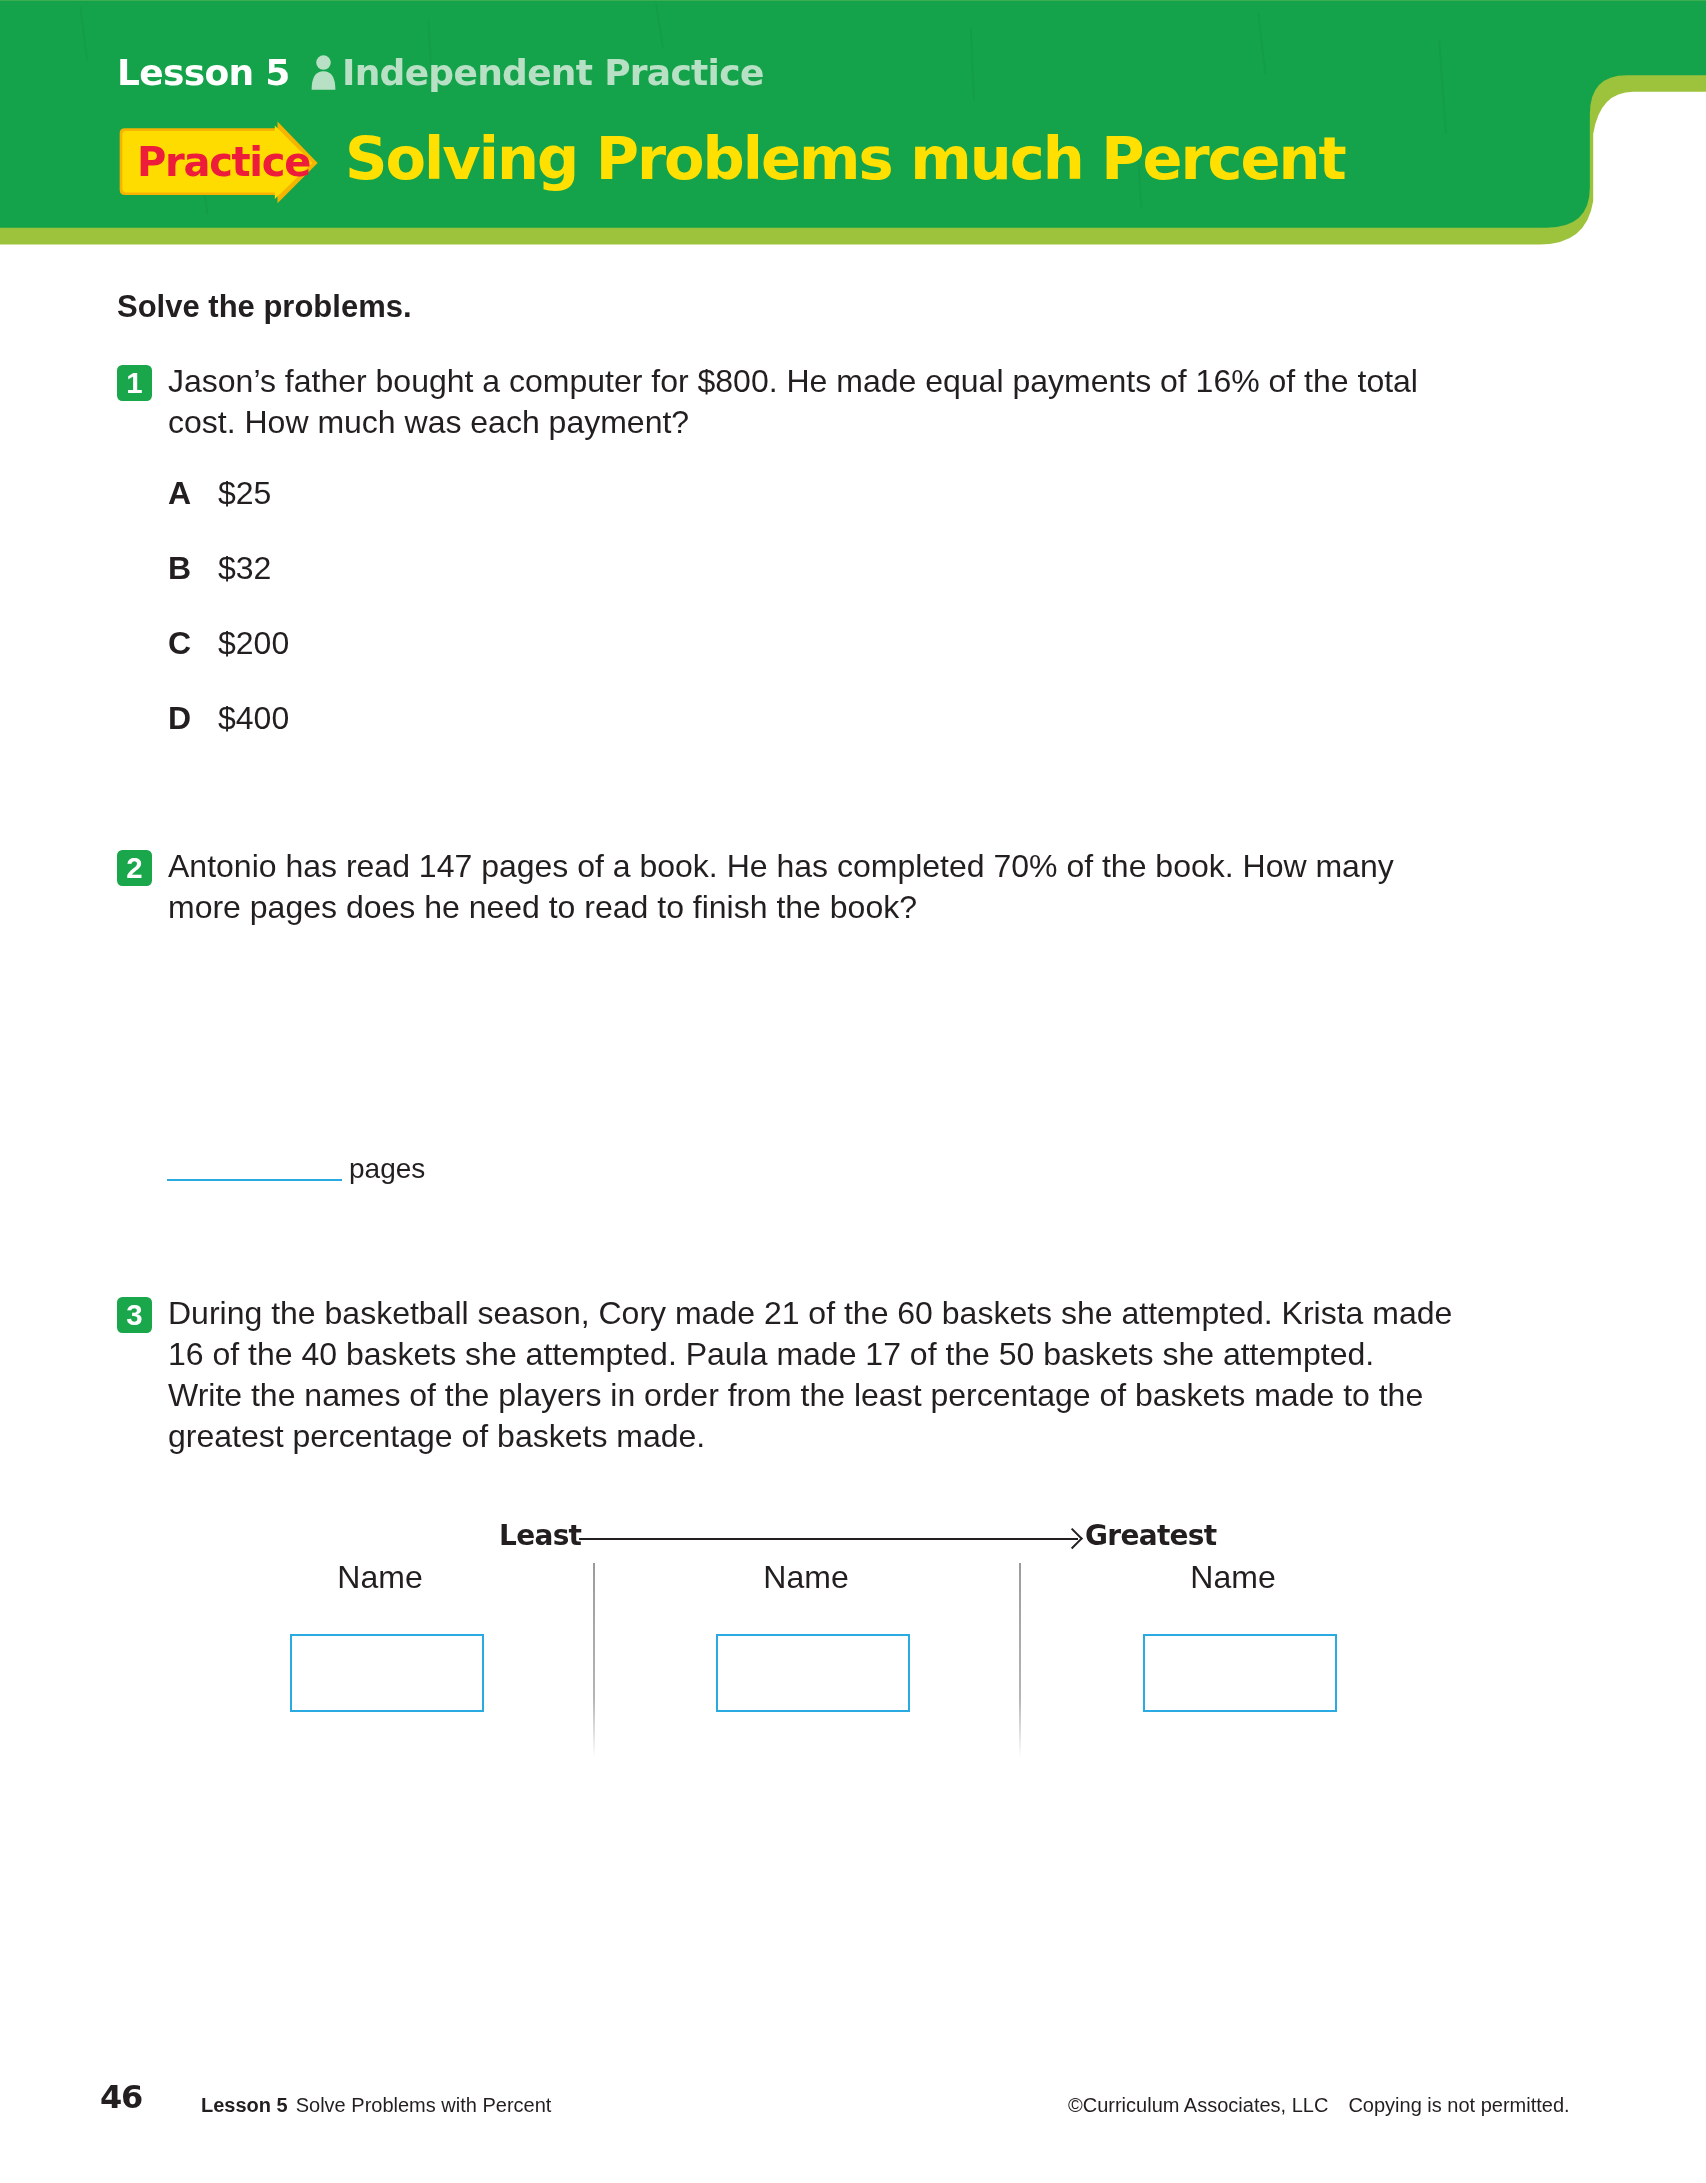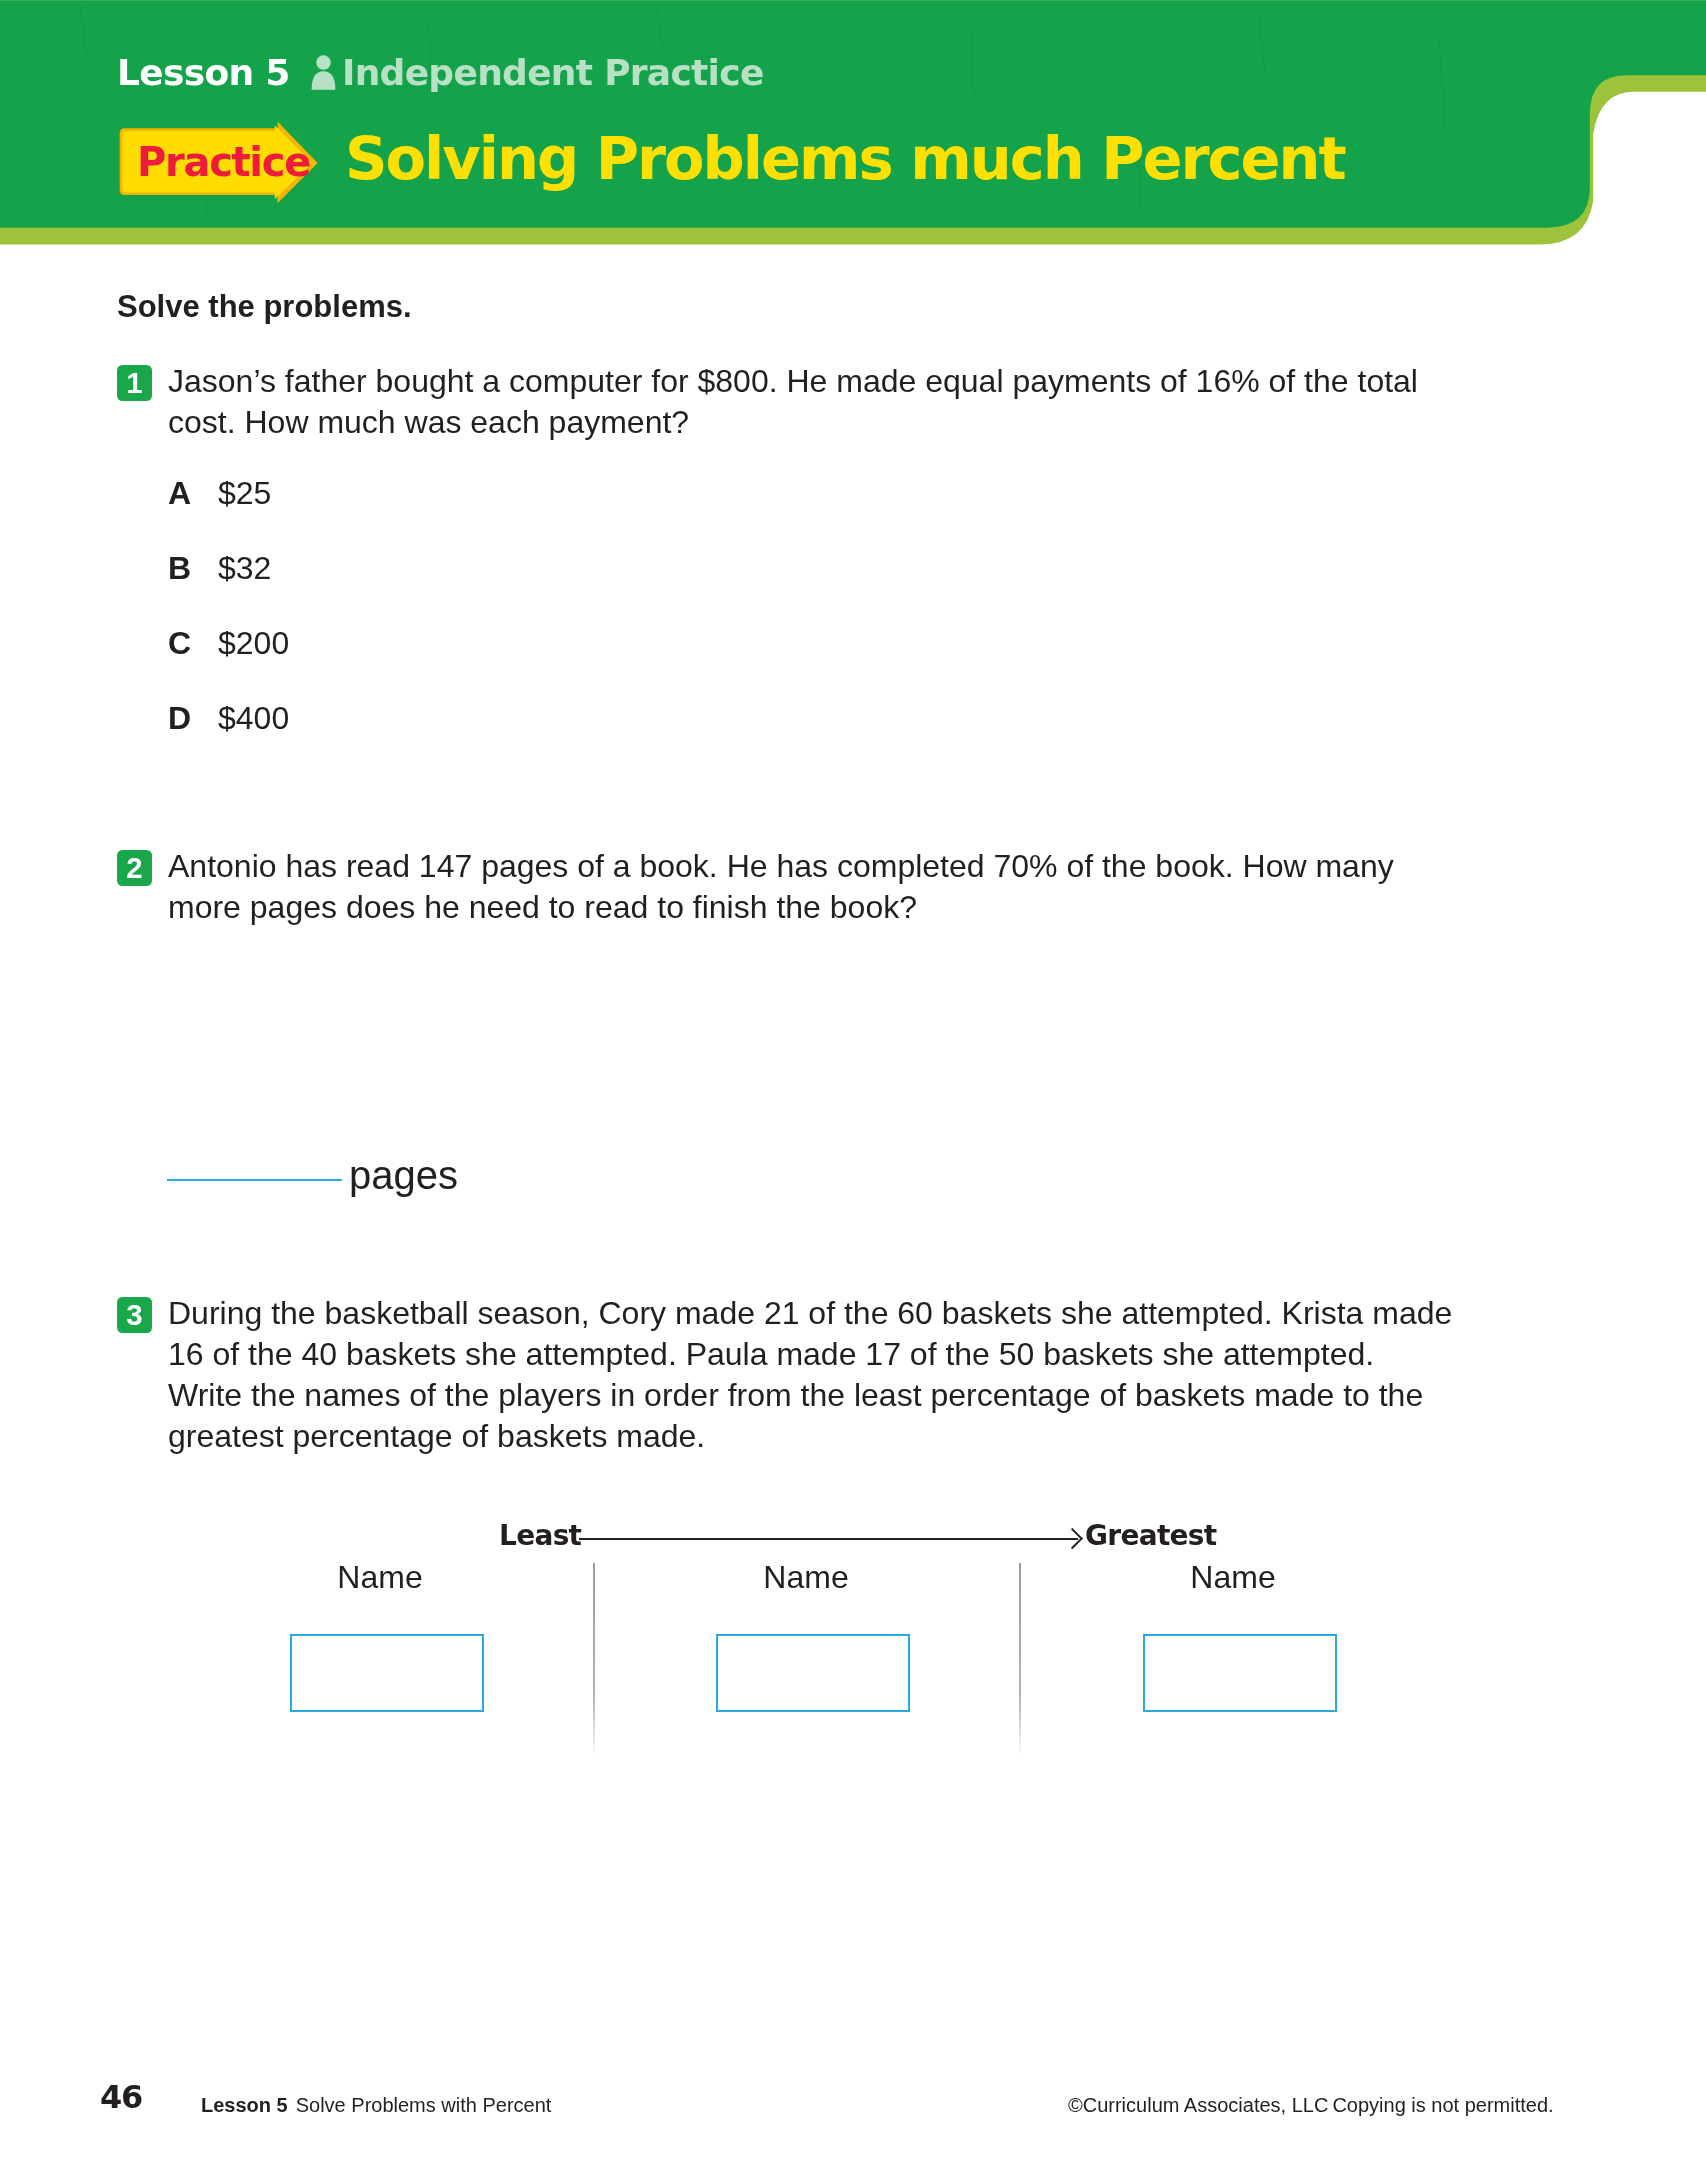--- a/index.html
+++ b/index.html
@@ -24,40 +24,40 @@
 
   .question { position: absolute; left: 117px; width: 1339px; }
   .q-badge { position: absolute; left: 0; top: 4px; width: 35px; height: 36px; background: #1aa64a; border-radius: 5.4px; color: #fff; font-weight: bold; font-size: 29.4px; text-align: center; line-height: 36px; }
   .q-text { position: absolute; left: 51px; top: 0; width: 1285px; font-size: 32px; line-height: 41px; }
 
   .choices { position: absolute; left: 168px; top: 475px; }
   .choice { position: absolute; left: 0; display: flex; font-size: 32px; white-space: nowrap; }
   .choice-letter { width: 50px; font-weight: bold; }
 
   .answer-blank { position: absolute; left: 167px; top: 1179px; width: 175px; height: 2px; background: #29abe2; }
-  .answer-unit { position: absolute; left: 349px; top: 1153px; font-size: 40px; }
+  .answer-unit { position: absolute; left: 349px; top: 1153px; font-size: 28px; }
 
   
   .order-arrow { position: absolute; left: 455px; top: 1519px; height: 40px; width: 723px; margin-left: 44px; }
   .least-label { position: absolute; left: 0; top: 0; font-family: "DejaVu Sans", sans-serif; font-weight: bold; font-size: 28px; letter-spacing: -0.7px; }
   .greatest-label { position: absolute; left: 586px; top: 0; font-family: "DejaVu Sans", sans-serif; font-weight: bold; font-size: 28px; letter-spacing: -0.7px; }
   .arrow-line { position: absolute; left: 80px; top: 19px; width: 499px; height: 2px; background: #231f20; }
   .arrow-head { position: absolute; left: 566px; top: 12px; width: 14.7px; height: 14.7px; border-top: 2px solid #231f20; border-right: 2px solid #231f20; transform: rotate(45deg); }
 
   .name-col { position: absolute; top: 1559px; width: 294px; height: 201px; }
   .name-col-label { position: absolute; top: 0; left: 0; width: 100%; text-align: center; font-size: 32px; }
   .name-box { position: absolute; top: 75px; left: 57px; width: 194px; height: 78px; border: 2px solid #29abe2; background: #fff; }
   .divider { position: absolute; top: 1563px; width: 2px; height: 194px; background: linear-gradient(to bottom, #9b9b9b 0%, #b5b5b5 70%, rgba(200,200,200,0) 100%); }
 
   
   .page-number { position: absolute; left: 100px; top: 2078px; font-family: "DejaVu Sans", sans-serif; font-weight: bold; font-size: 32px; letter-spacing: -1.3px; }
   .footer-lesson { position: absolute; left: 201px; top: 2094px; font-size: 20px; white-space: nowrap; }
   .footer-lesson b { font-weight: bold; margin-right: 8px; }
   .footer-copyright { position: absolute; left: 1068px; top: 2094px; font-size: 20px; white-space: nowrap; }
-  .footer-copyright span + span { margin-left: 4px; }
+  .footer-copyright span + span { margin-left: 20px; }
 </style>
 </head>
 <body>
 
 <div class="header">
   <svg class="band" width="1707" height="248" viewBox="0 0 2550 370">
 
     <path d="M0 0 H2550 V137 H2440 Q2390 137 2380 200 V300 Q2370 365 2300 365 H0 Z" fill="#9dc23b"></path>
 
     <path d="M0 0 H2550 V112 H2430 Q2375 112 2375 170 V280 Q2375 340 2310 340 H0 Z" fill="#14a34a"></path>

